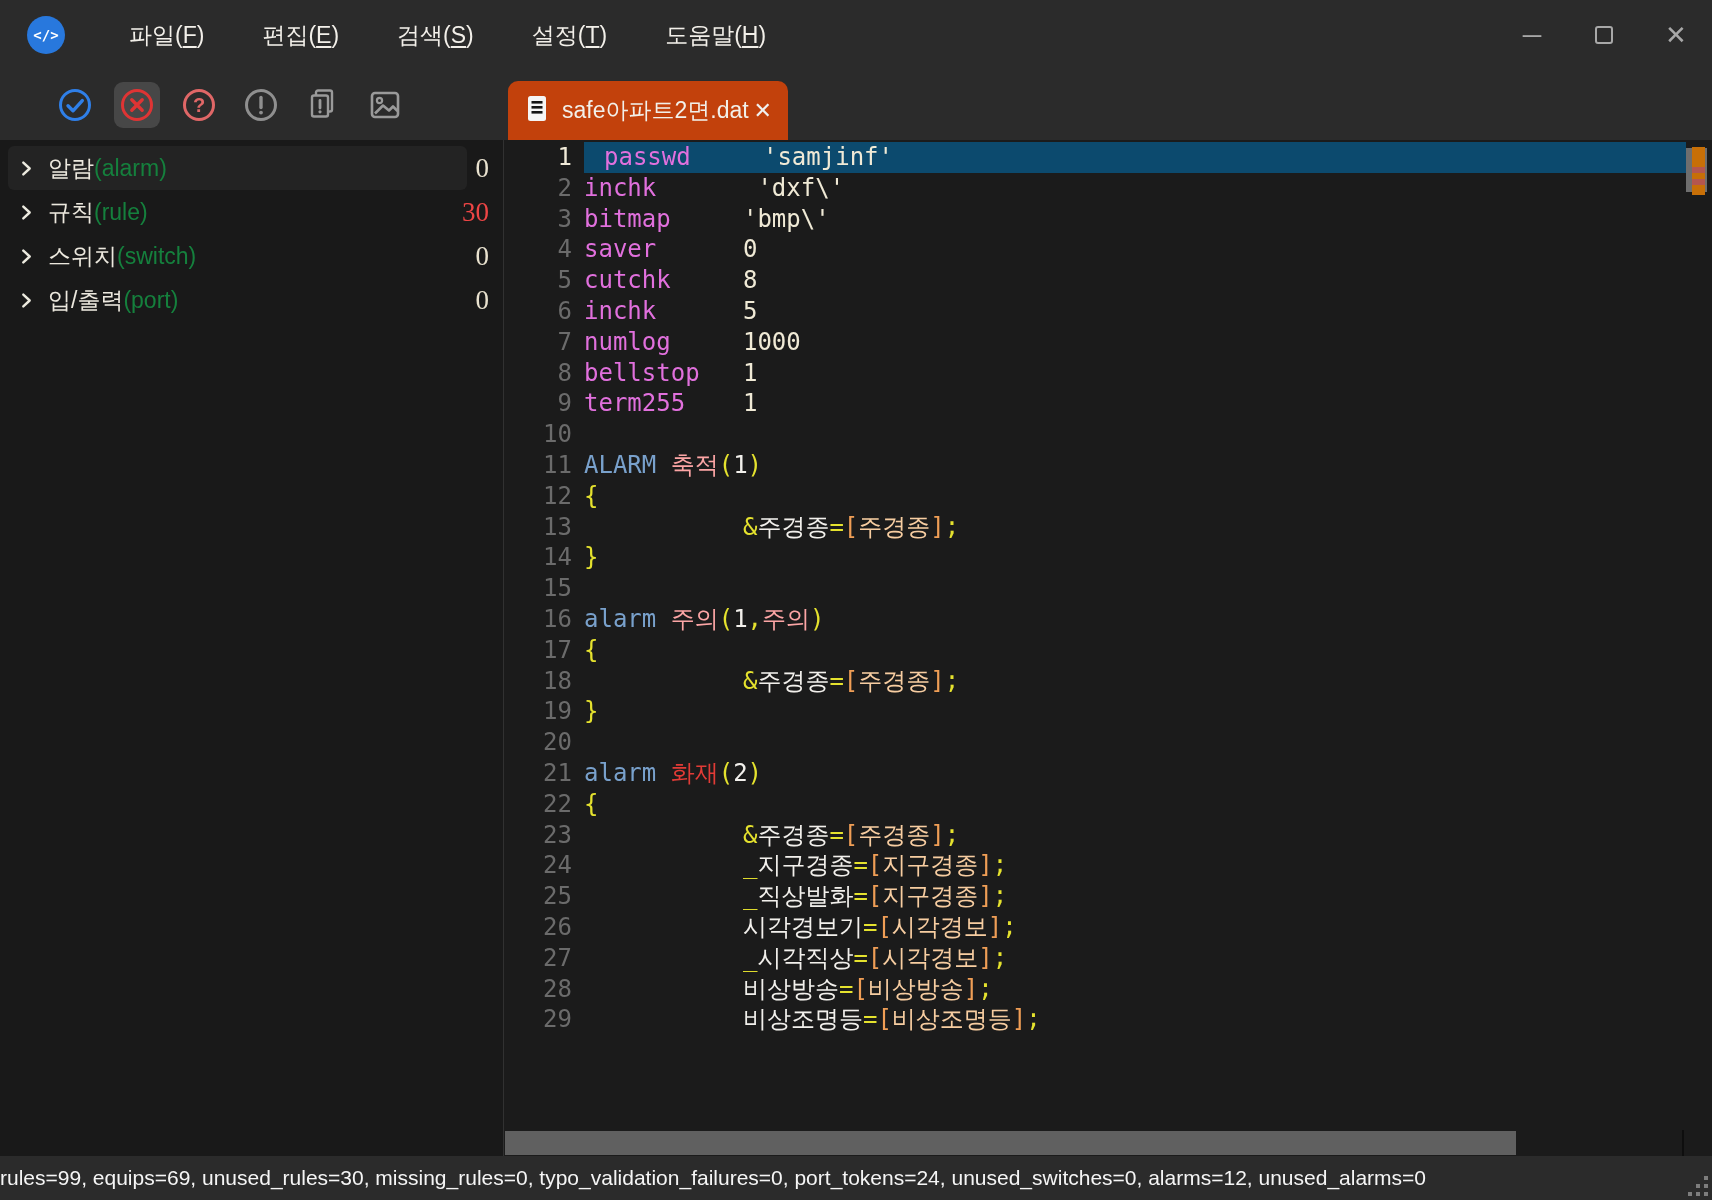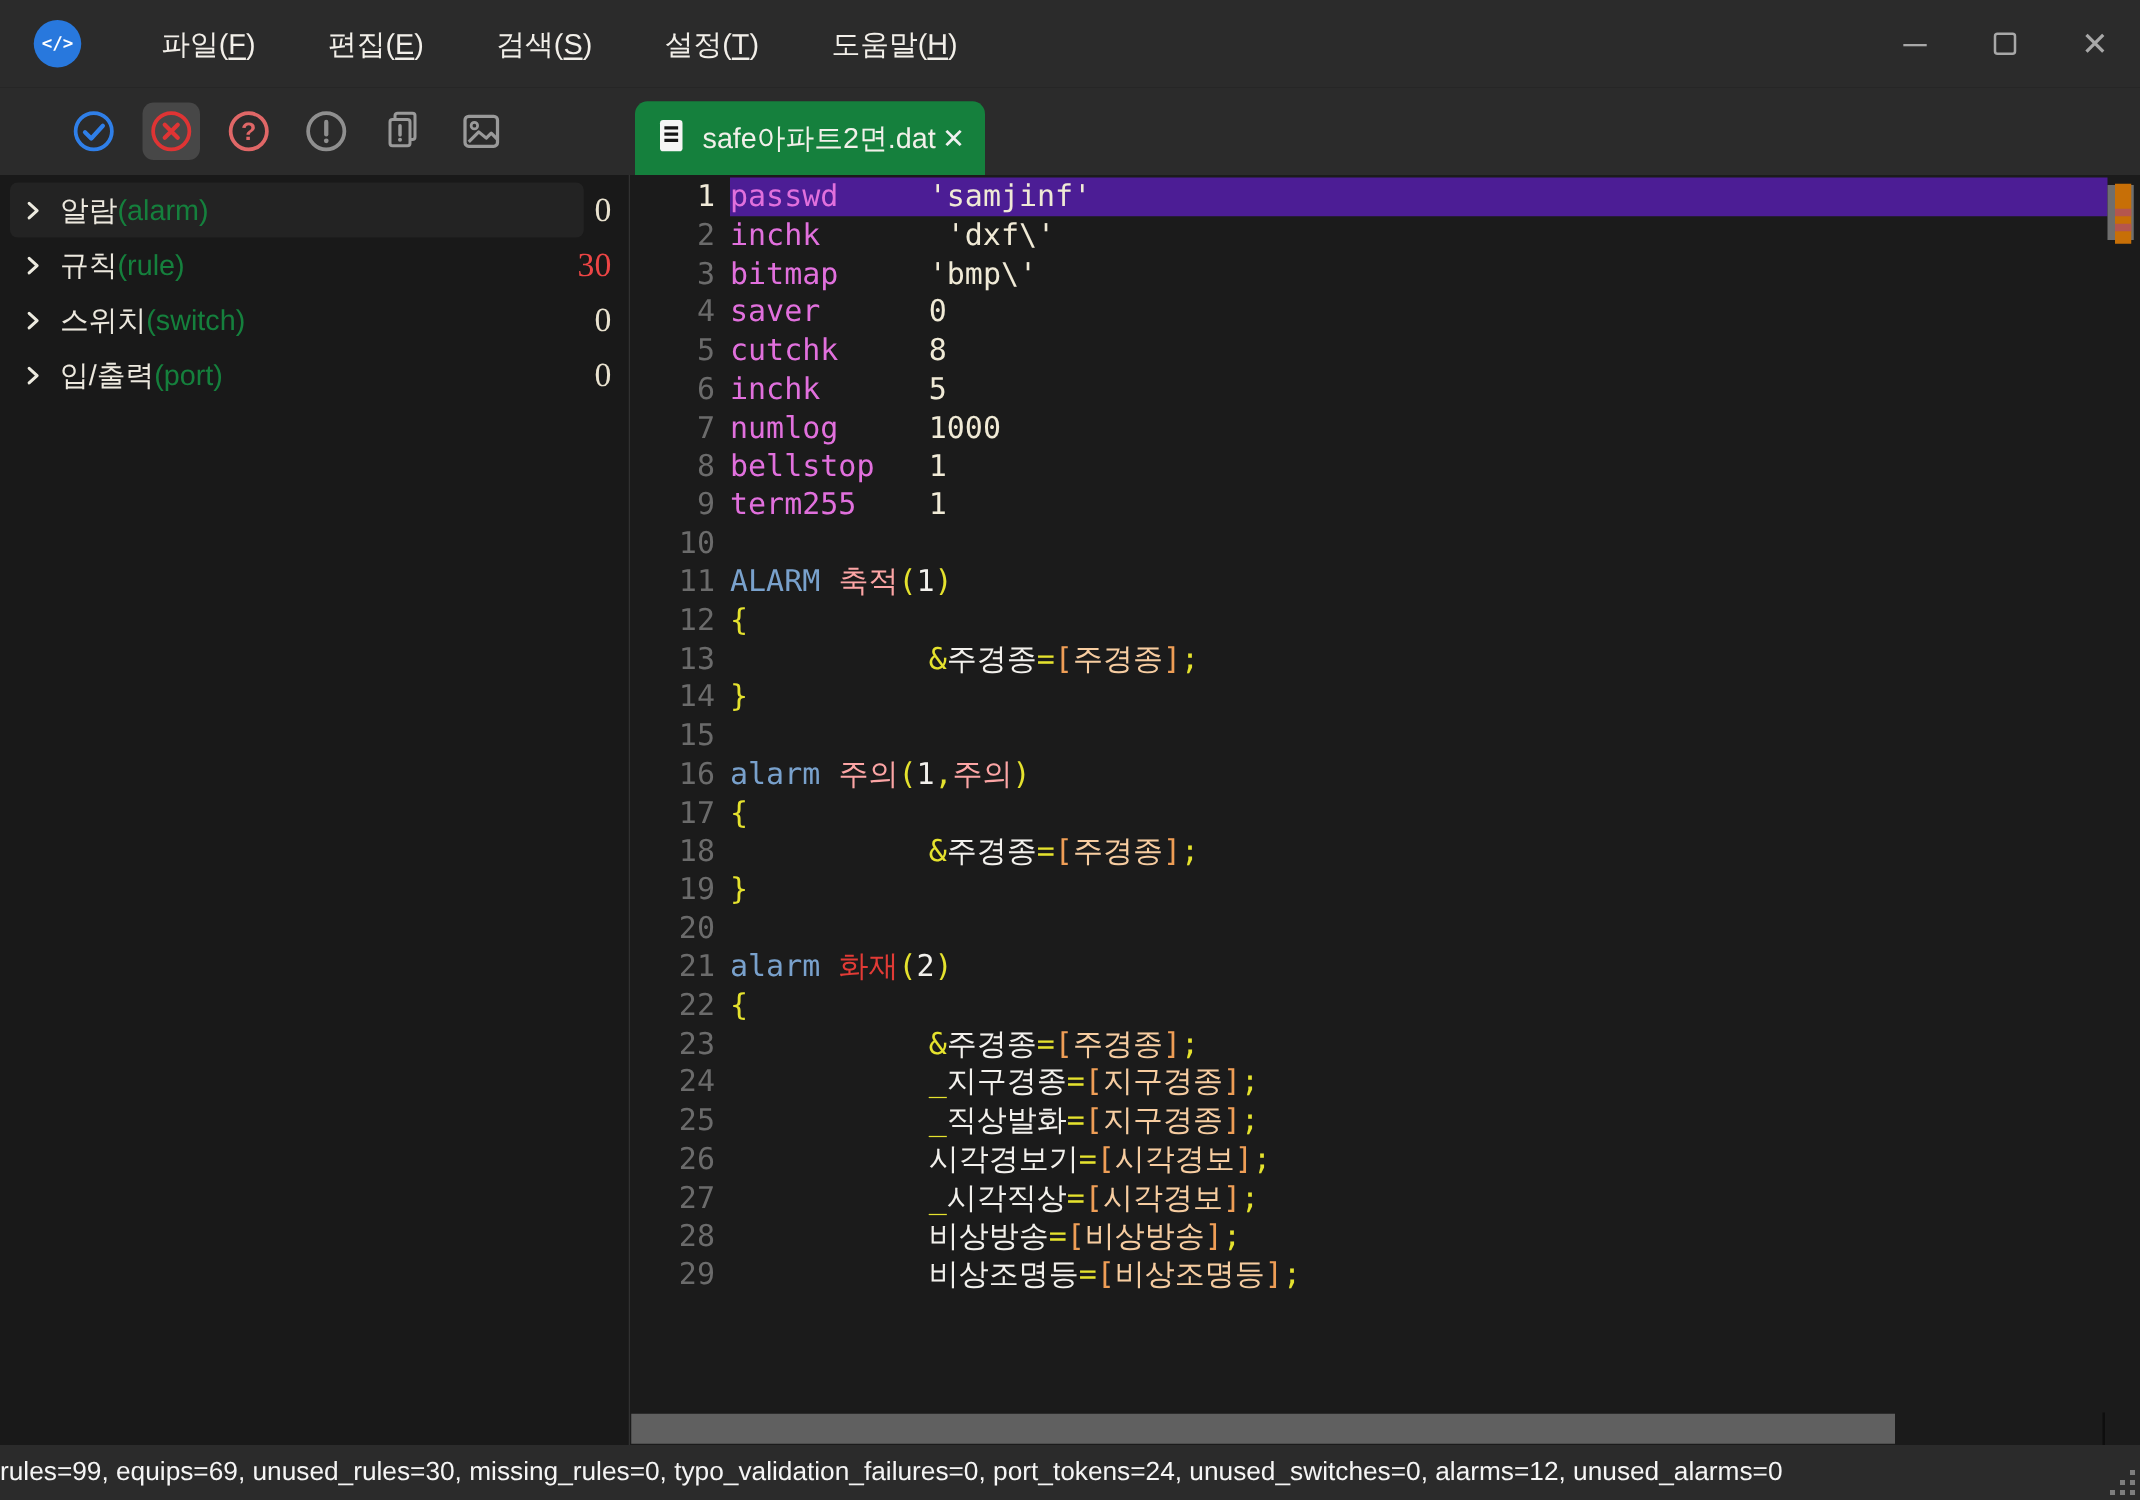--- a/index.html
+++ b/index.html
@@ -17,21 +17,21 @@
   .menu-item u { text-decoration:underline; text-underline-offset:3px; }
   .wincontrols { position:absolute; right:0; top:0; height:70px; display:flex; }
   .winbtn { width:72px; height:70px; display:flex; align-items:center; justify-content:center; color:#a8a8a8; font-size:26px; }
   .winbtn .sq { width:18px; height:18px; border:2px solid #a8a8a8; border-radius:3px; }
 
   
   .toolrow { position:absolute; left:0; top:70px; width:1712px; height:70px; background:#2b2b2b; }
   .toolbar { position:absolute; left:52px; top:0; height:70px; display:flex; align-items:center; gap:16px; }
   .toolbtn { width:46px; height:46px; border-radius:9px; display:flex; align-items:center; justify-content:center; }
   .toolbtn.active { background:#474747; }
-  .tab { position:absolute; left:508px; top:11px; width:280px; height:59px; background:#15803d;
+  .tab { position:absolute; left:508px; top:11px; width:280px; height:59px; background:#c2410c;
     border-radius:10px 10px 0 0; display:flex; align-items:center; }
   .tab-docicon { margin-left:17px; }
   .tab-title { margin-left:13px; font-size:23px; color:#f2f0ea; white-space:nowrap; }
   .tab-close { margin-left:auto; margin-right:16px; color:#f0f0f0; font-size:22px; line-height:1; }
 
   
   .sidebar { position:absolute; left:0; top:140px; width:503px; height:1016px; background:#191919; }
   .side-div { position:absolute; left:503px; top:140px; width:1px; height:1016px; background:#313131; }
   .side-row { position:relative; height:44px; display:flex; align-items:center; }
   .side-rows { padding-top:6px; }
@@ -44,21 +44,21 @@
   .side-count.red { color:#ed4545; }
 
   
   .editor { position:absolute; left:504px; top:140px; width:1208px; height:1016px; background:#1b1b1b; overflow:hidden; }
   .code { position:absolute; left:0; top:2px; width:1182px;
     font-family:"DejaVu Sans Mono","Liberation Mono",monospace,sans-serif; font-size:24px; }
   .cline { display:flex; height:30.8px; line-height:30.8px; white-space:pre; }
   .gut { width:76px; padding-right:8px; text-align:right; color:#6b6b6b; flex:none; }
   .cline.hl .gut { color:#f0ead8; }
   .ctext { flex:1; margin-left:4px; }
-  .cline.hl .ctext { background:#4c1d95; }
+  .cline.hl .ctext { background:#0c4a6e;padding-left:20px; }
   .s-kw{color:#e170dd;} .s-val{color:#f0ead6;} .s-kwblue{color:#79a1cc;} .s-blue{color:#fca5a5;}
   .s-red{color:#e23b36;} .s-yellow{color:#e5e22e;} .s-white{color:#f2f0ec;}
   .s-obr{color:#ef9e56;} .s-peach{color:#f7cda1;}
 
   
   .vsb-thumb { position:absolute; left:1686px; top:148px; width:21px; height:44px; background:#6e6e6e; }
   .vsb-marker { position:absolute; left:1692px; top:147px; width:13px; height:48px; background:#c76f07; }
   .vsb-stripe { position:absolute; left:0; width:13px; height:6px; background:#b4564e; }
   .hsb-thumb { position:absolute; left:505px; top:1131px; width:1011px; height:24px; background:#606060; }
   .hsb-edge { position:absolute; left:1682px; top:1130px; width:2px; height:26px; background:#0e0e0e; }

